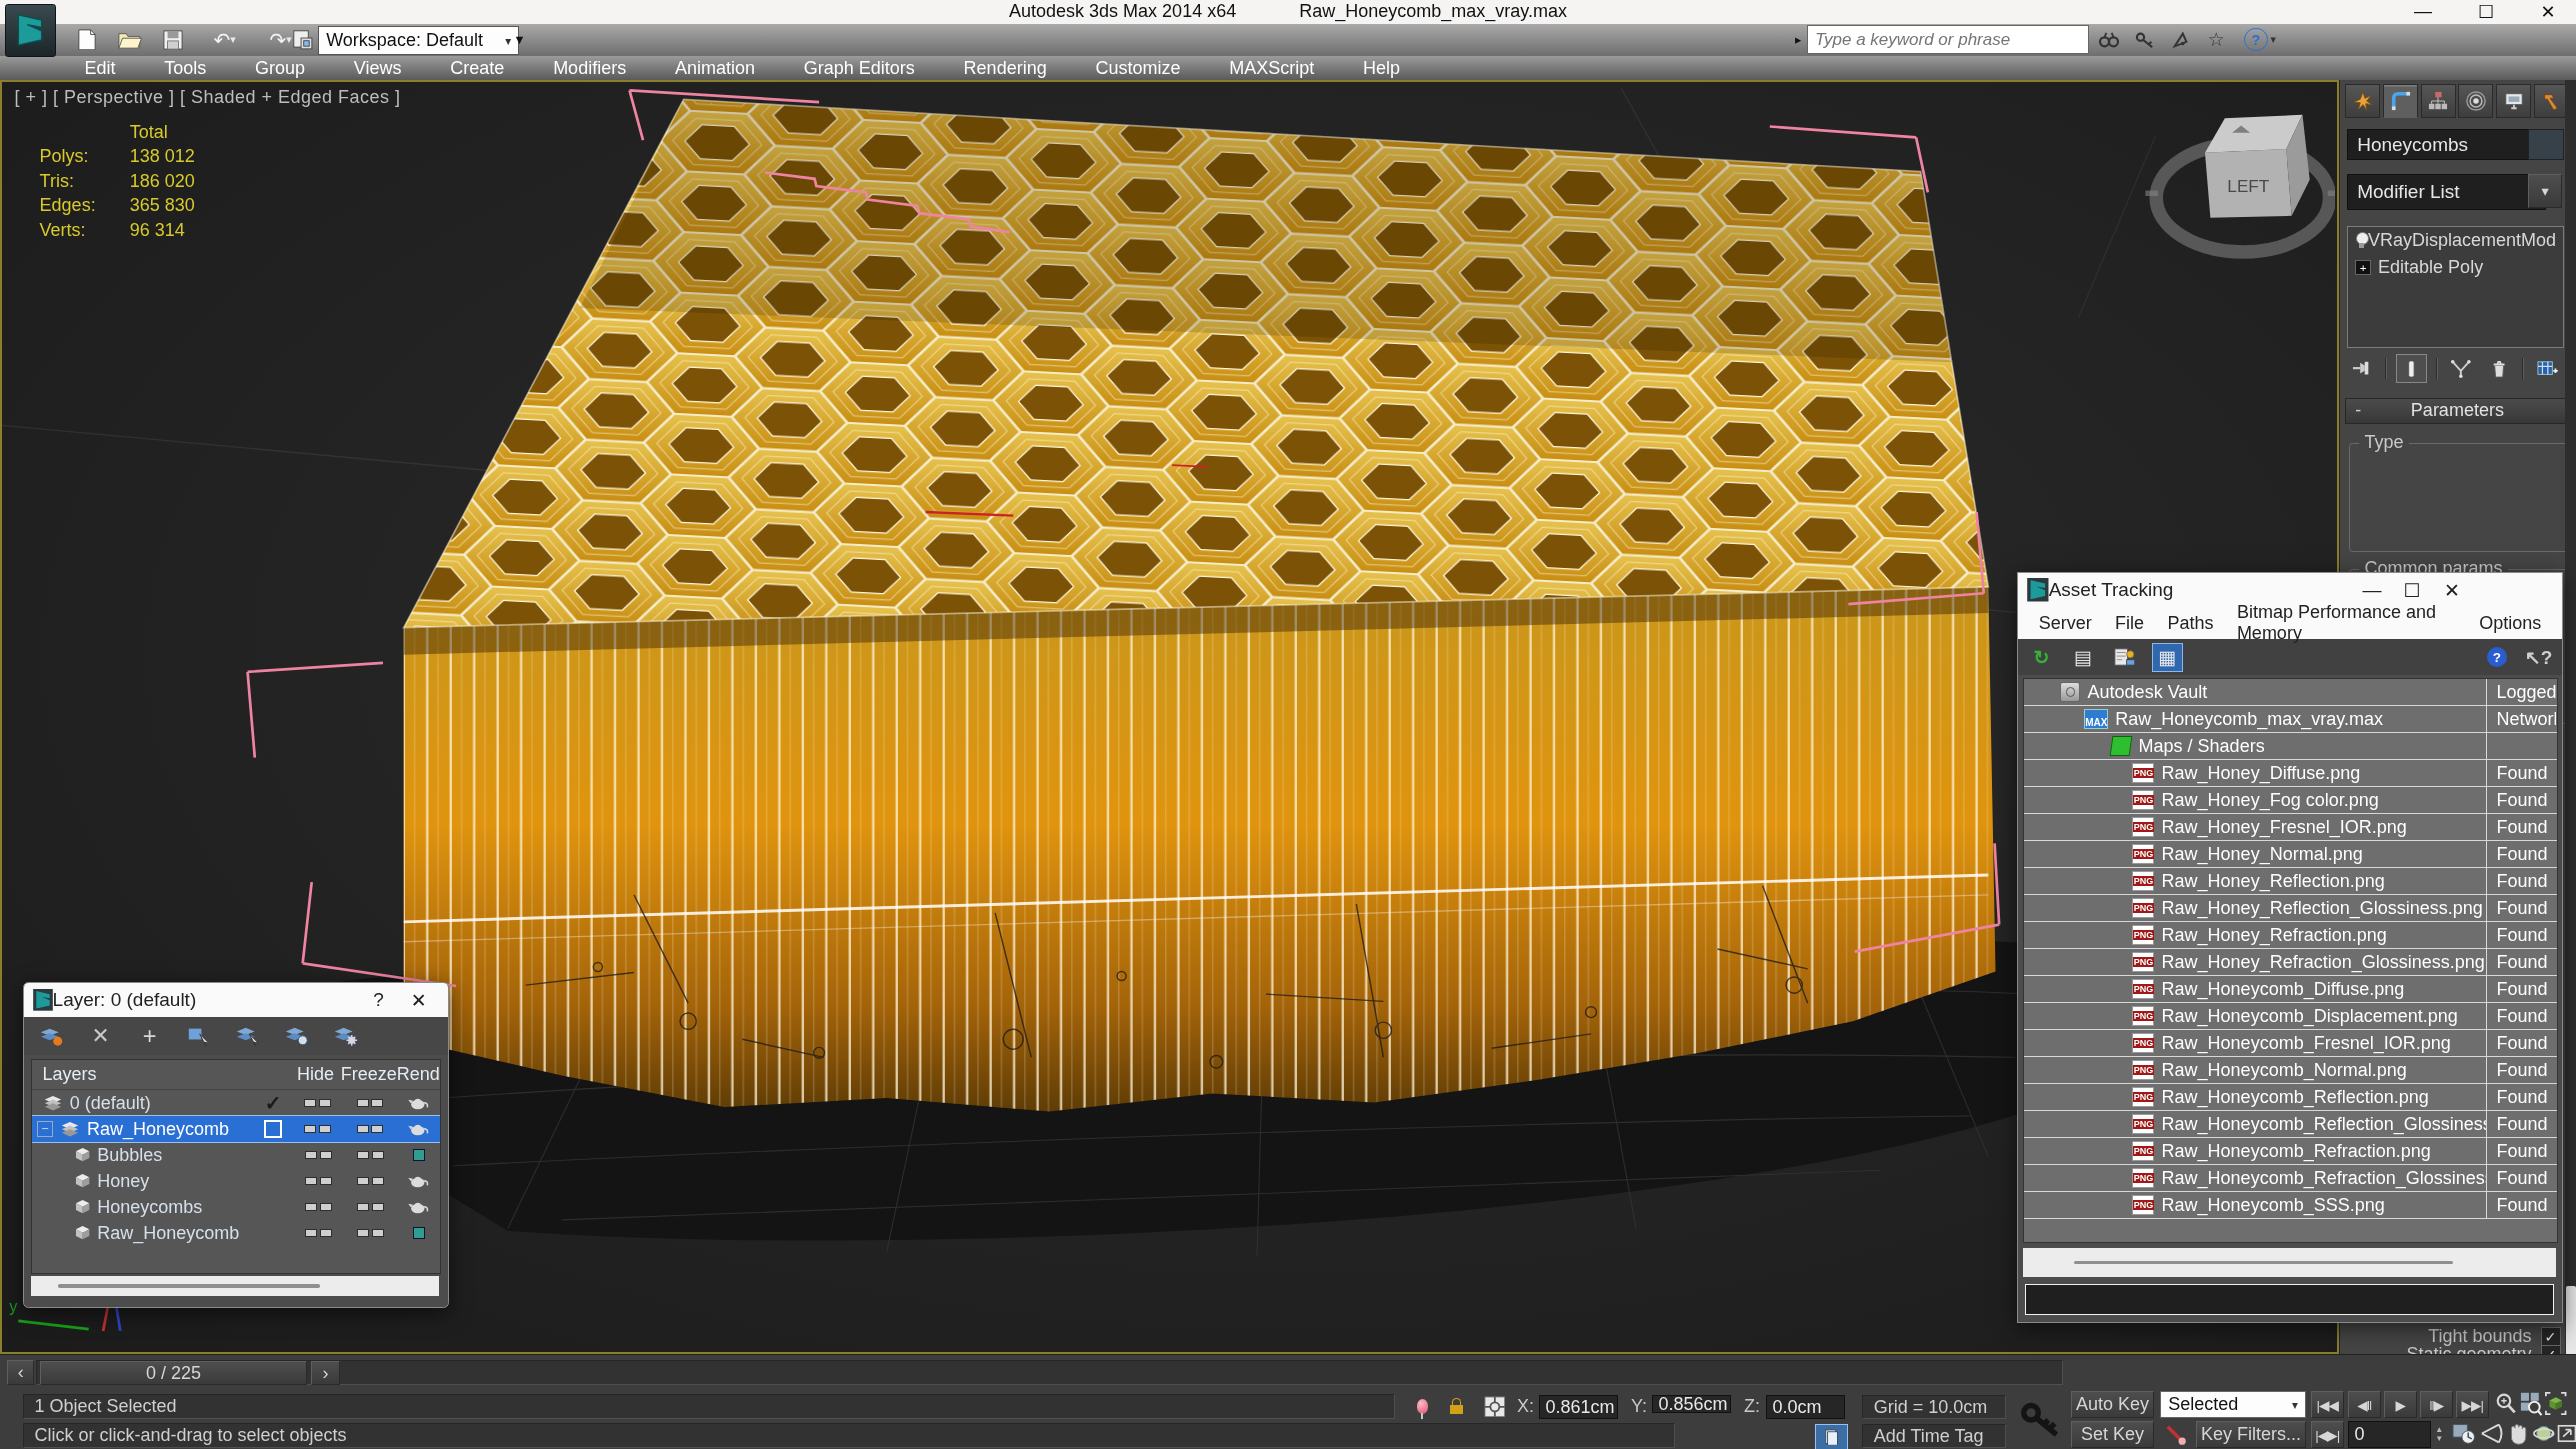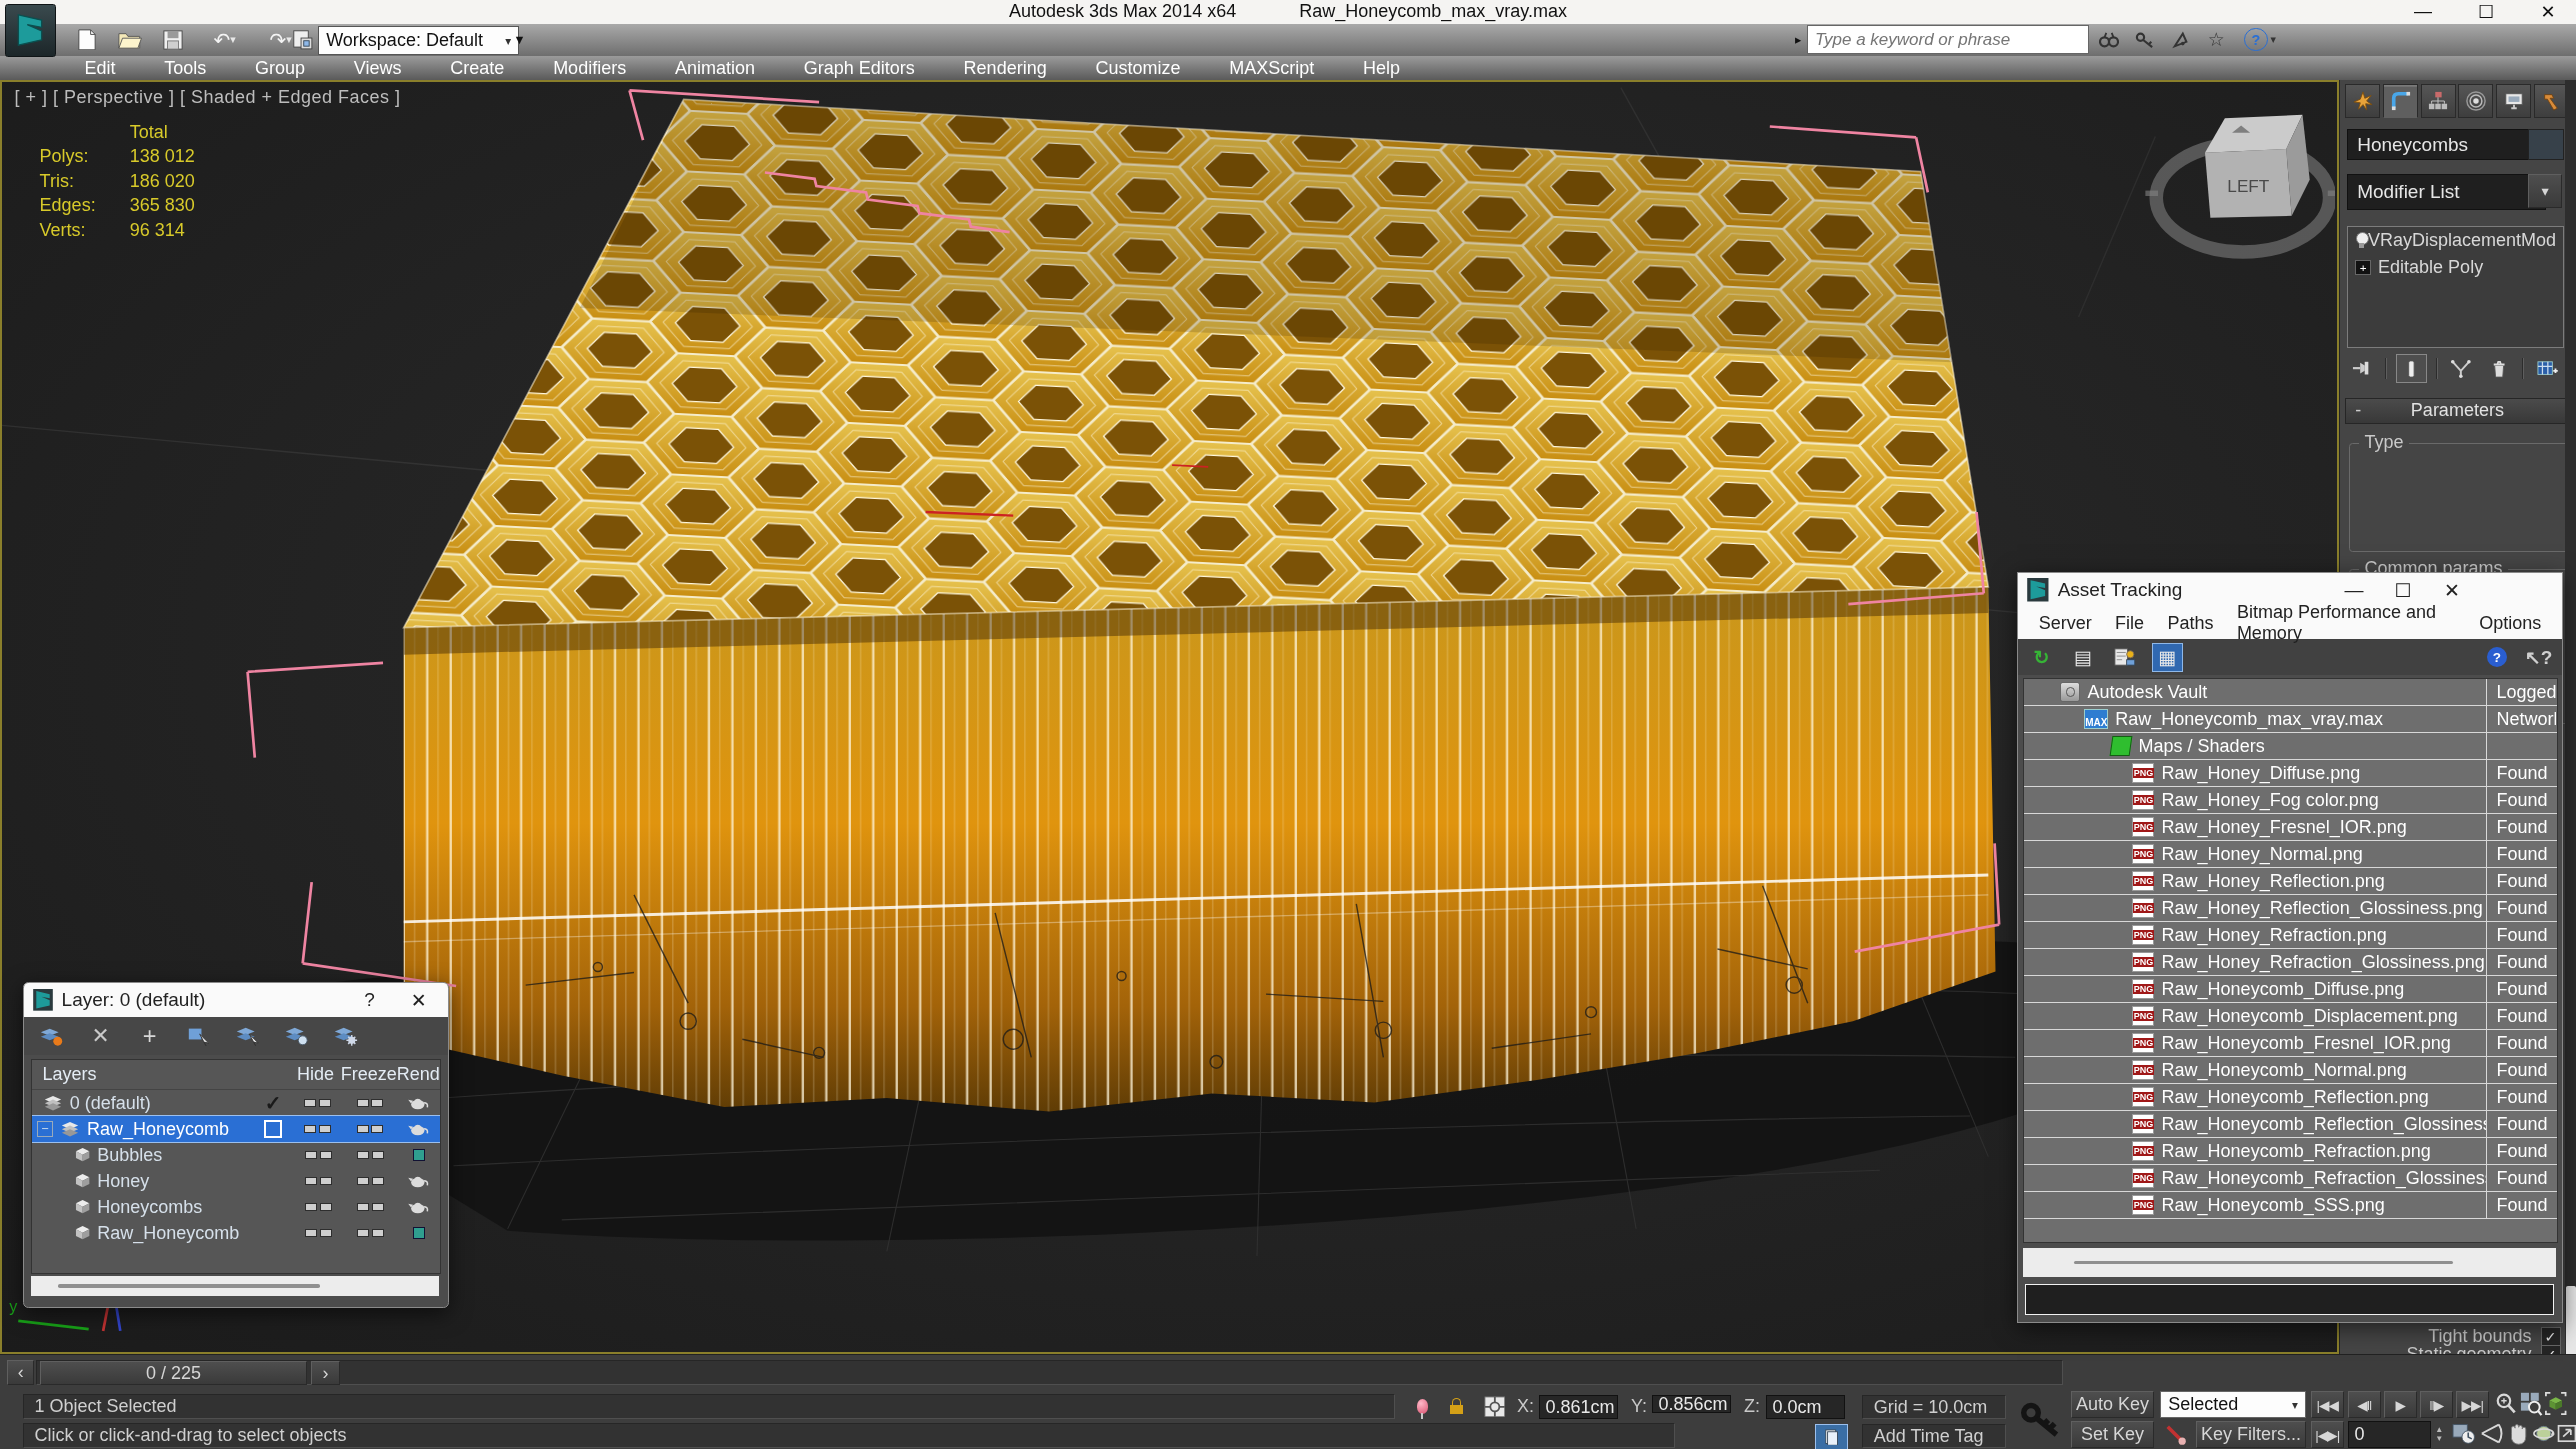--- a/index.html
+++ b/index.html
@@ -42,21 +42,21 @@
   .stats{left:34px;top:38px;color:#d8ca2a;font-size:18px;line-height:24.4px;z-index:2;}
   .stats table{border-collapse:collapse;}
   .stats td{padding:0 3.6px;}
   .stats .lb{text-align:left;min-width:83px;}
   .stats .vl{text-align:left;min-width:99px;}
   .stats .hd{text-align:left;margin-left:16px;}
 
   
   .fwin{background:#4c4c4c;border:0.9px solid #8a8a8a;box-shadow:0 5.4px 21.7px rgba(0,0,0,.55);}
   .fwin-title{height:34px;background:#fafafa;color:#222;display:flex;align-items:center;
-              padding:0 9px;gap:9px;font-size:19px;}
+              padding:0 9px;font-size:19px;}
   .fwin-btn{width:40px;height:31px;display:flex;align-items:center;justify-content:center;color:#222;font-size:19px;}
 
   
   .layerwin{left:22.6px;top:982px;width:424px;height:324px;z-index:6;border-radius:5.4px;overflow:hidden;}
   .lay-toolbar{height:38px;display:flex;align-items:center;gap:18px;padding:0 12.6px;background:#474747;}
   .lay-tbi{width:31px;height:27px;display:flex;align-items:center;justify-content:center;font-size:20px;color:#7fa8d6;}
   .lay-table{position:absolute;left:7.2px;top:76px;width:408px;height:213px;background:#565656;border:0.9px solid #333;overflow:hidden;}
   .lay-head{display:flex;height:29px;align-items:center;color:#e4ecf4;font-size:18px;border-bottom:0.9px solid #444;}
   .lay-row{display:flex;height:26px;align-items:center;color:#d6e0ea;font-size:18px;}
   .lay-row.sel{background:#2a6fd4;color:#fff;outline:0.9px solid #9cc0ee;}

